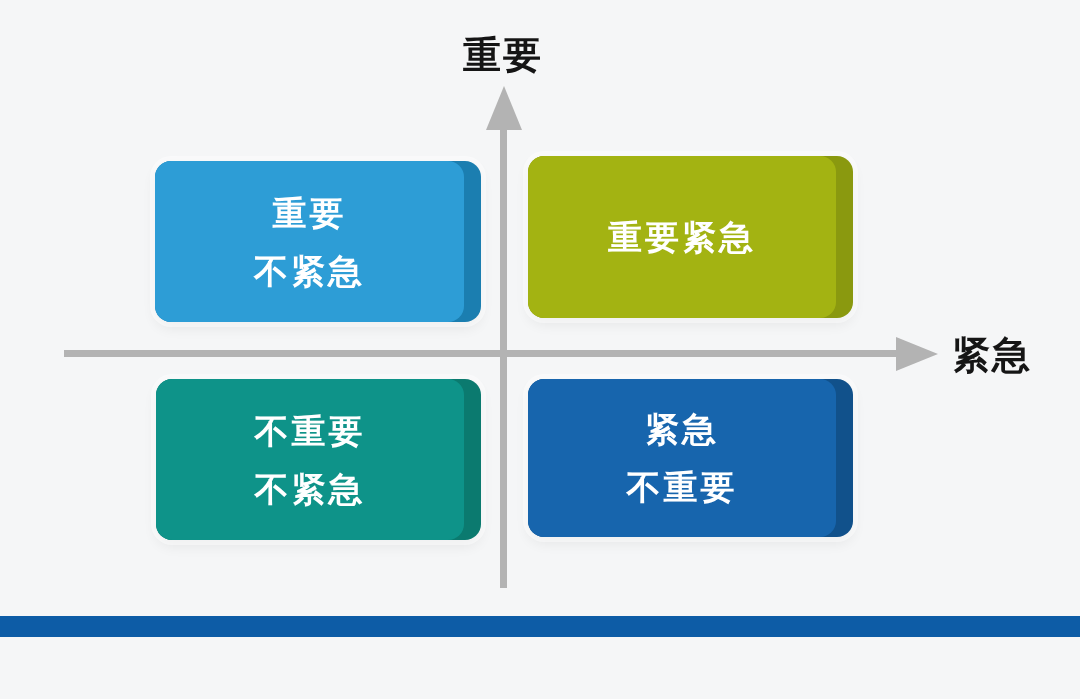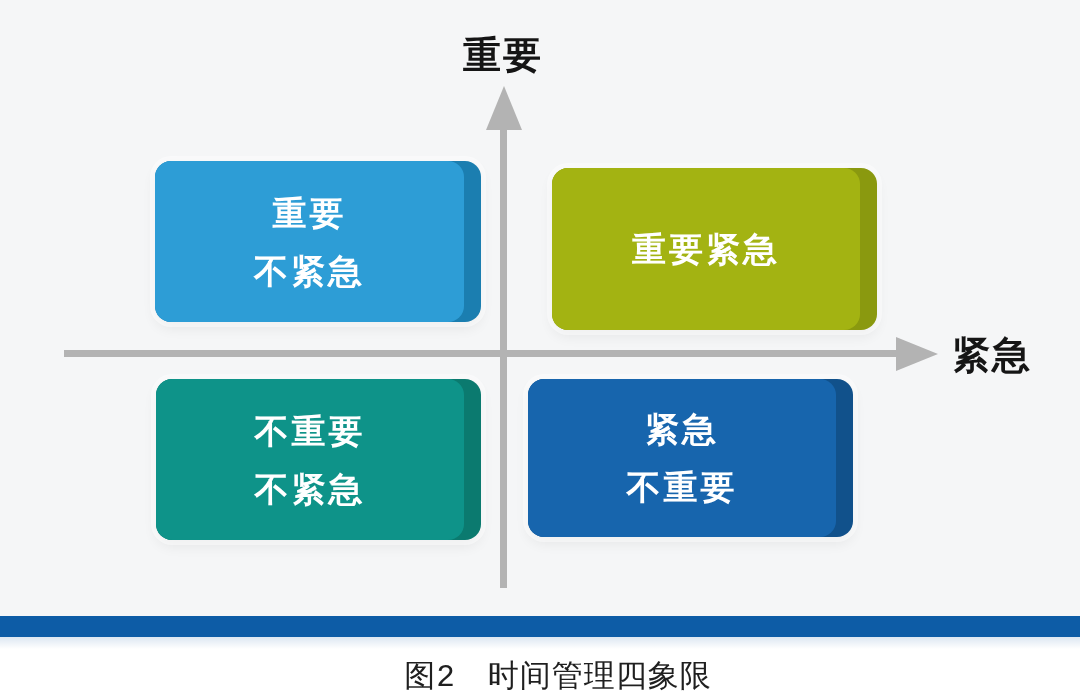--- a/index.html
+++ b/index.html
@@ -33,21 +33,21 @@
     position:absolute;border-radius:16px;
     box-shadow:0 0 0 5px rgba(255,255,255,0.45), 0 6px 14px rgba(0,0,0,0.07);
   }
   .card .face{
     position:absolute;left:0;top:0;bottom:0;right:17px;border-radius:16px;
     display:flex;flex-direction:column;justify-content:center;align-items:center;
     padding-top:6px;box-sizing:border-box;
   }
   .card.tl{left:155px;top:161px;width:326px;height:161px;background:#1b7eb0;}
   .card.tl .face{background:#2d9dd6;}
-  .card.tr{left:528px;top:168px;width:325px;height:162px;background:#8a990f;margin-left:24px;}
+  .card.tr{left:528px;top:156px;width:325px;height:162px;background:#8a990f;}
   .card.tr .face{background:#a3b312;}
   .card.bl{left:156px;top:379px;width:325px;height:161px;background:#0b7a6f;}
   .card.bl .face{background:#0e9389;}
   .card.br{left:528px;top:379px;width:325px;height:158px;background:#11518b;}
   .card.br .face{background:#1765ad;}
   .qline{
     display:block;font-size:34px;font-weight:700;color:#ffffff;
     line-height:58px;letter-spacing:3px;text-align:center;white-space:nowrap;
   }
   .qline:empty{display:none;}
@@ -97,17 +97,14 @@
   </div>
 
   <div class="card br" style="background: rgb(17, 81, 139);">
     <div class="face" style="background: rgb(23, 101, 173);">
       <span class="qline">紧急</span>
       <span class="qline">不重要</span>
     </div>
   </div>
 
   <div class="bottom-bar" style="background: rgb(13, 92, 166);"></div>
-  <div class="footer">
-    <div class="caption">图2　时间管理四象限</div>
-  </div>
 
 </div>
 
 </body></html>

